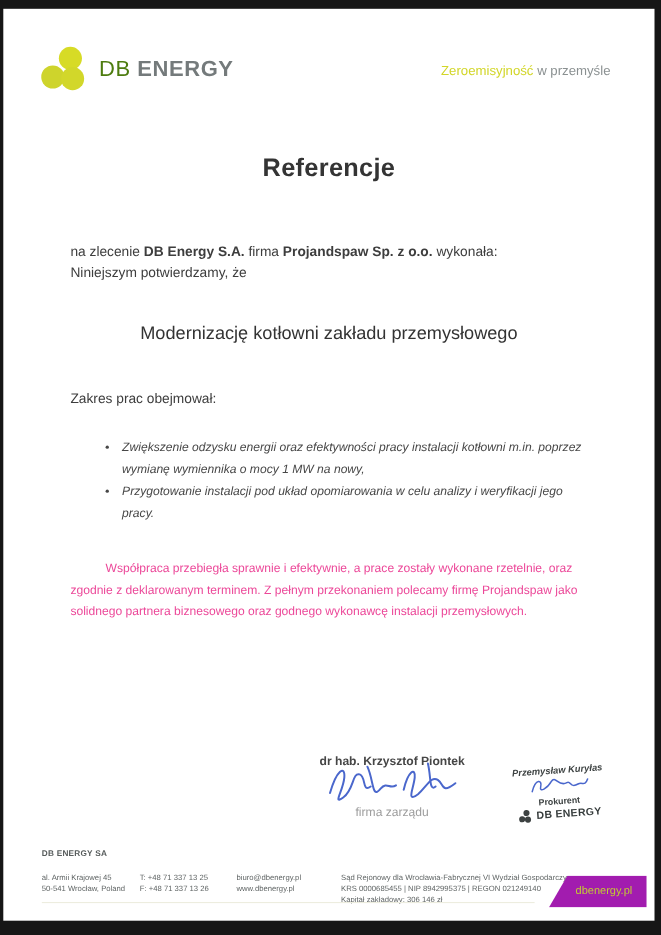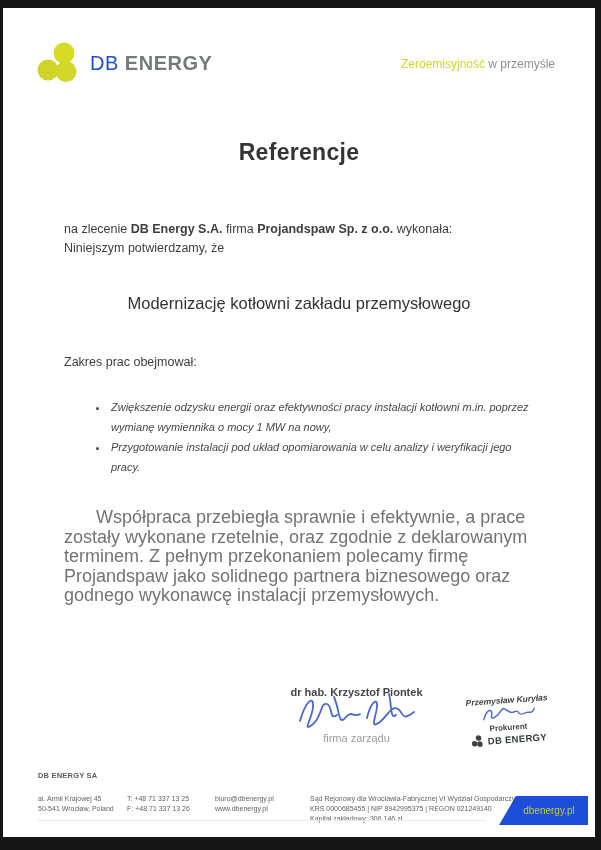--- a/index.html
+++ b/index.html
@@ -11,37 +11,37 @@
     overflow:hidden;
   }
   .page {
     position:absolute;
     top:8px; left:3px; right:6px; bottom:13px;
     background:#ffffff;
   }
   
   .logo { position:absolute; left:34px; top:33px; display:flex; align-items:center; gap:9px; }
   .logo-text { font-size:20px; letter-spacing:0.5px; white-space:nowrap; }
-  .logo-db { color:#1d4ed8; font-weight:400; }
+  .logo-db { color:#4d7c0f; font-weight:400; }
   .logo-energy { color:#747a7b; font-weight:600; }
   .tagline { position:absolute; right:40px; top:49px; font-size:12px; white-space:nowrap; }
   .tagline-hl { color:#d2d628; }
   .tagline-rest { color:#8a9091; }
   
   .doc-title { position:absolute; top:131px; left:0; right:0; text-align:center;
     font-size:23px; font-weight:700; color:#343434; letter-spacing:0.3px; }
   .intro { position:absolute; left:61px; top:212px; font-size:12.5px; line-height:19px; color:#3d3d3d; }
   .subject { position:absolute; top:286px; left:0; right:0; text-align:center;
     font-size:16.5px; font-weight:400; color:#333333; }
   .scope-label { position:absolute; left:61px; top:347px; font-size:12.5px; color:#3d3d3d; }
   .scope-list { position:absolute; left:61px; top:390px; width:478px;
     font-style:italic; font-size:11px; line-height:19.5px; color:#474747; }
   .scope-list li { margin-left:45px; padding-left:2px; margin-bottom:1px; }
-  .para { position:absolute; left:61px; width:484px; font-size:18px;
-    line-height:19.5px; color:#737373; text-indent:32px; }
+  .para { position:absolute; left:61px; width:484px; font-size:11px;
+    line-height:19.5px; color:#ec4899; text-indent:32px; }
   .para1 { top:500px; }
   .para2 { top:590px; }
   
   .sig-left { position:absolute; left:281px; top:678px; width:145px; text-align:center; }
   .sig-name { font-size:11px; font-weight:700; color:#464646; white-space:nowrap; }
   .sig-scribble { margin-top:-10px; position:relative; z-index:2; }
   .sig-role { font-size:11px; color:#9d9d9d; margin-top:-6px; }
   .stamp { position:absolute; left:446px; top:687px; width:118px; text-align:center;
     transform:rotate(-4deg); }
   .stamp-name { font-size:8.5px; font-style:italic; font-weight:700; color:#3e4343; white-space:nowrap; }
@@ -53,21 +53,21 @@
   .footer-company { position:absolute; left:35px; top:763px; font-size:7.5px; font-weight:700;
     color:#565b5b; letter-spacing:0.2px; }
   .footer-cols { position:absolute; left:35px; top:786px; display:flex; font-size:7px;
     line-height:10px; color:#5f6464; }
   .fcol1 { width:89px; }
   .fcol2 { width:88px; }
   .fcol3 { width:95px; }
   .fcol4 { width:250px; }
   .footer-rule { position:absolute; left:35px; top:812px; width:448px; height:1px; background:#ededdf; }
   .badge { position:absolute; left:496px; top:788px; width:89px; height:29px;
-    background:#1d4ed8; clip-path:polygon(19% 0, 100% 0, 100% 100%, 0 100%);
+    background:#a21caf; clip-path:polygon(19% 0, 100% 0, 100% 100%, 0 100%);
     display:flex; align-items:center; justify-content:center; }
   .badge span { color:#c2cb33; font-size:10px; padding-left:11px; }
 </style>
 </head>
 <body>
 
 <div class="page">
 
   <div class="logo">
     <svg width="44" height="44" viewBox="0 0 44 44">

